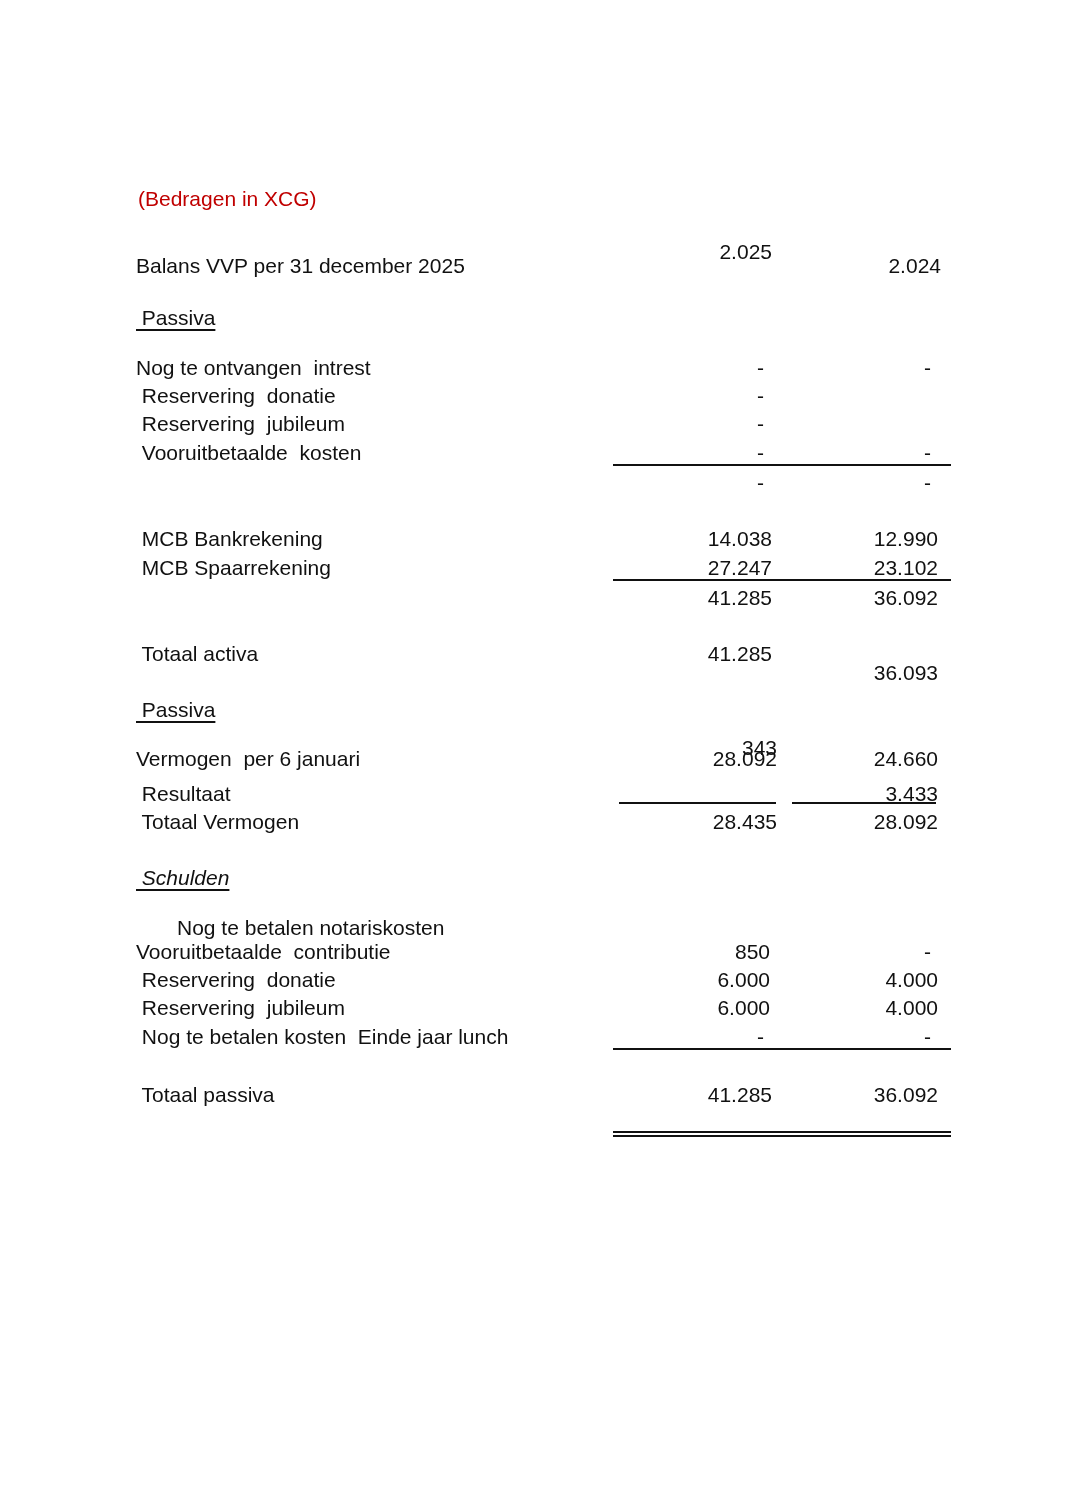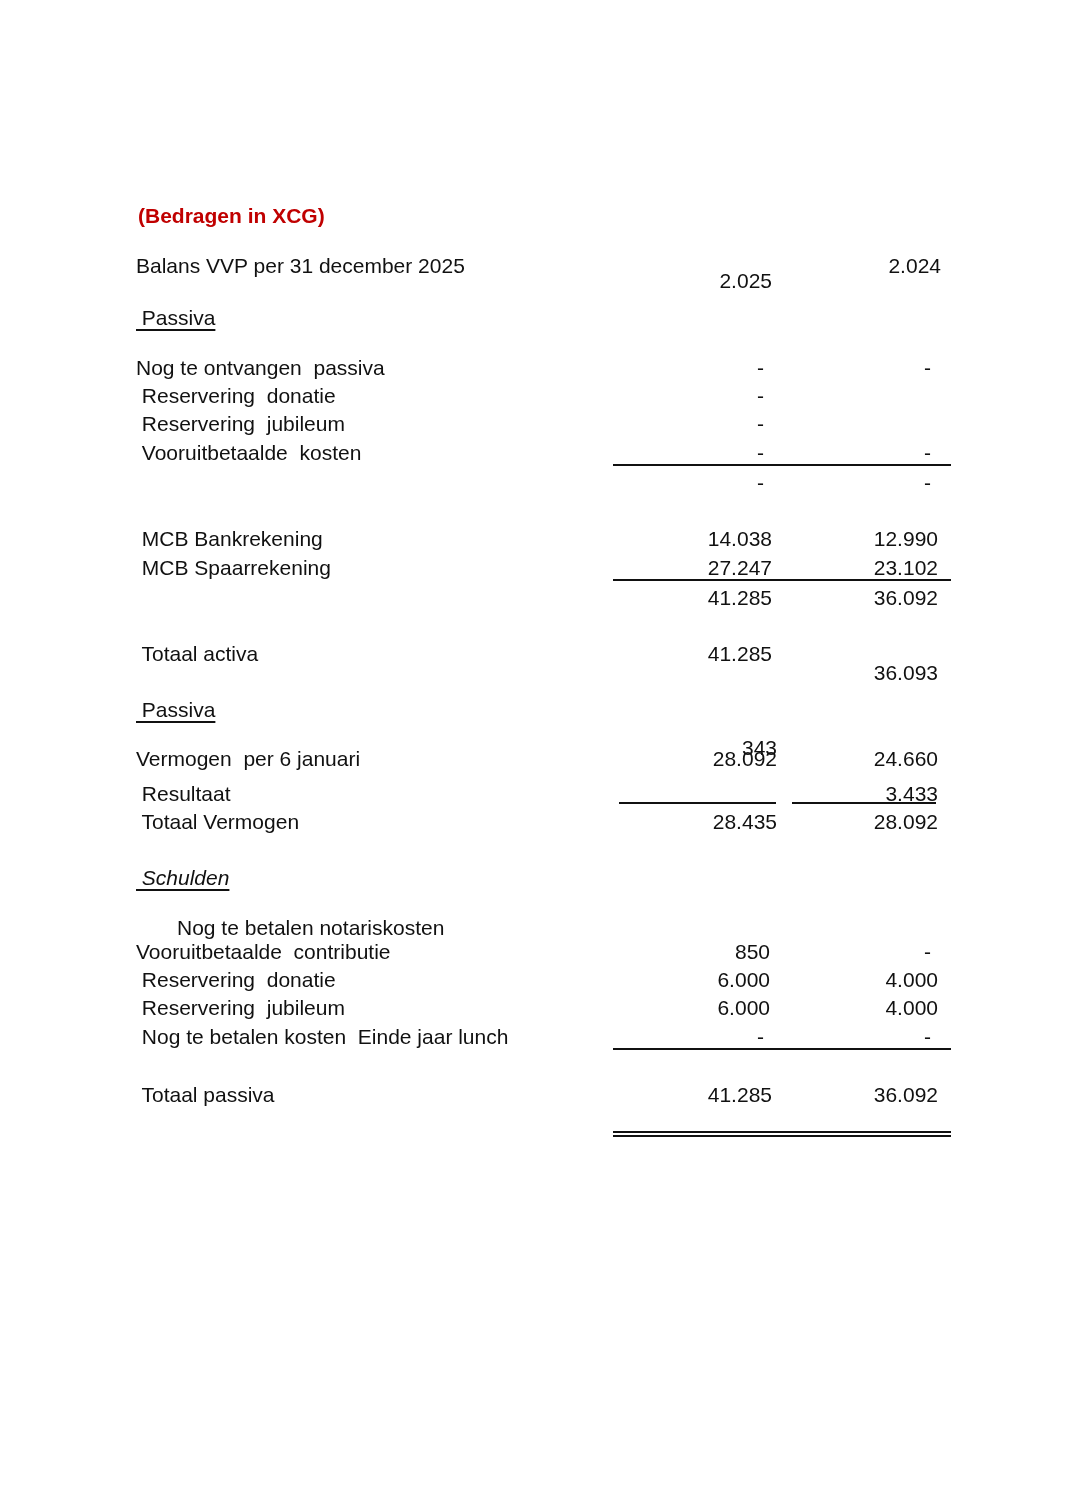--- a/index.html
+++ b/index.html
@@ -13,30 +13,30 @@
     .ul { text-decoration: underline; text-underline-offset: 4px; text-decoration-thickness: 2px; }
     .it { font-style: italic; }
     .rule { position: absolute; height: 2px; background: #111111; }
     .dbl { position: absolute; height: 2px; background: #111111; }
   </style>
 </head>
 <body>
 
 <div>
 
-  <div class="t red" style="left:138px; top:204px;font-weight:bold;">(Bedragen in XCG)</div>
+  <div class="t red" style="left:138px; top:187px;">(Bedragen in XCG)</div>
 
   <div class="t" style="left:136px; top:254px;text-align:right;">Balans VVP per 31 december 2025</div>
-  <div class="num c1" style="top:269px;">2.025</div>
+  <div class="num c1" style="top:240px;">2.025</div>
   <div class="num c2" style="top:254px; right:129px;">2.024</div>
 
   <div class="t ul" style="left:136px; top:306px;"> Passiva</div>
 
   <div>
-    <div class="t" style="left:136px; top:356px;">Nog te ontvangen  passiva</div>
+    <div class="t" style="left:136px; top:356px;">Nog te ontvangen  intrest</div>
     <div class="num" style="right:306px; top:356px;">-</div>
     <div class="num" style="right:139px; top:356px;">-</div>
   </div>
   <div>
     <div class="t" style="left:136px; top:384px;"> Reservering  donatie</div>
     <div class="num" style="right:306px; top:384px;">-</div>
     <div class="num" style="right:139px; top:384px;"></div>
   </div>
   <div>
     <div class="t" style="left:136px; top:412px;"> Reservering  jubileum</div>

